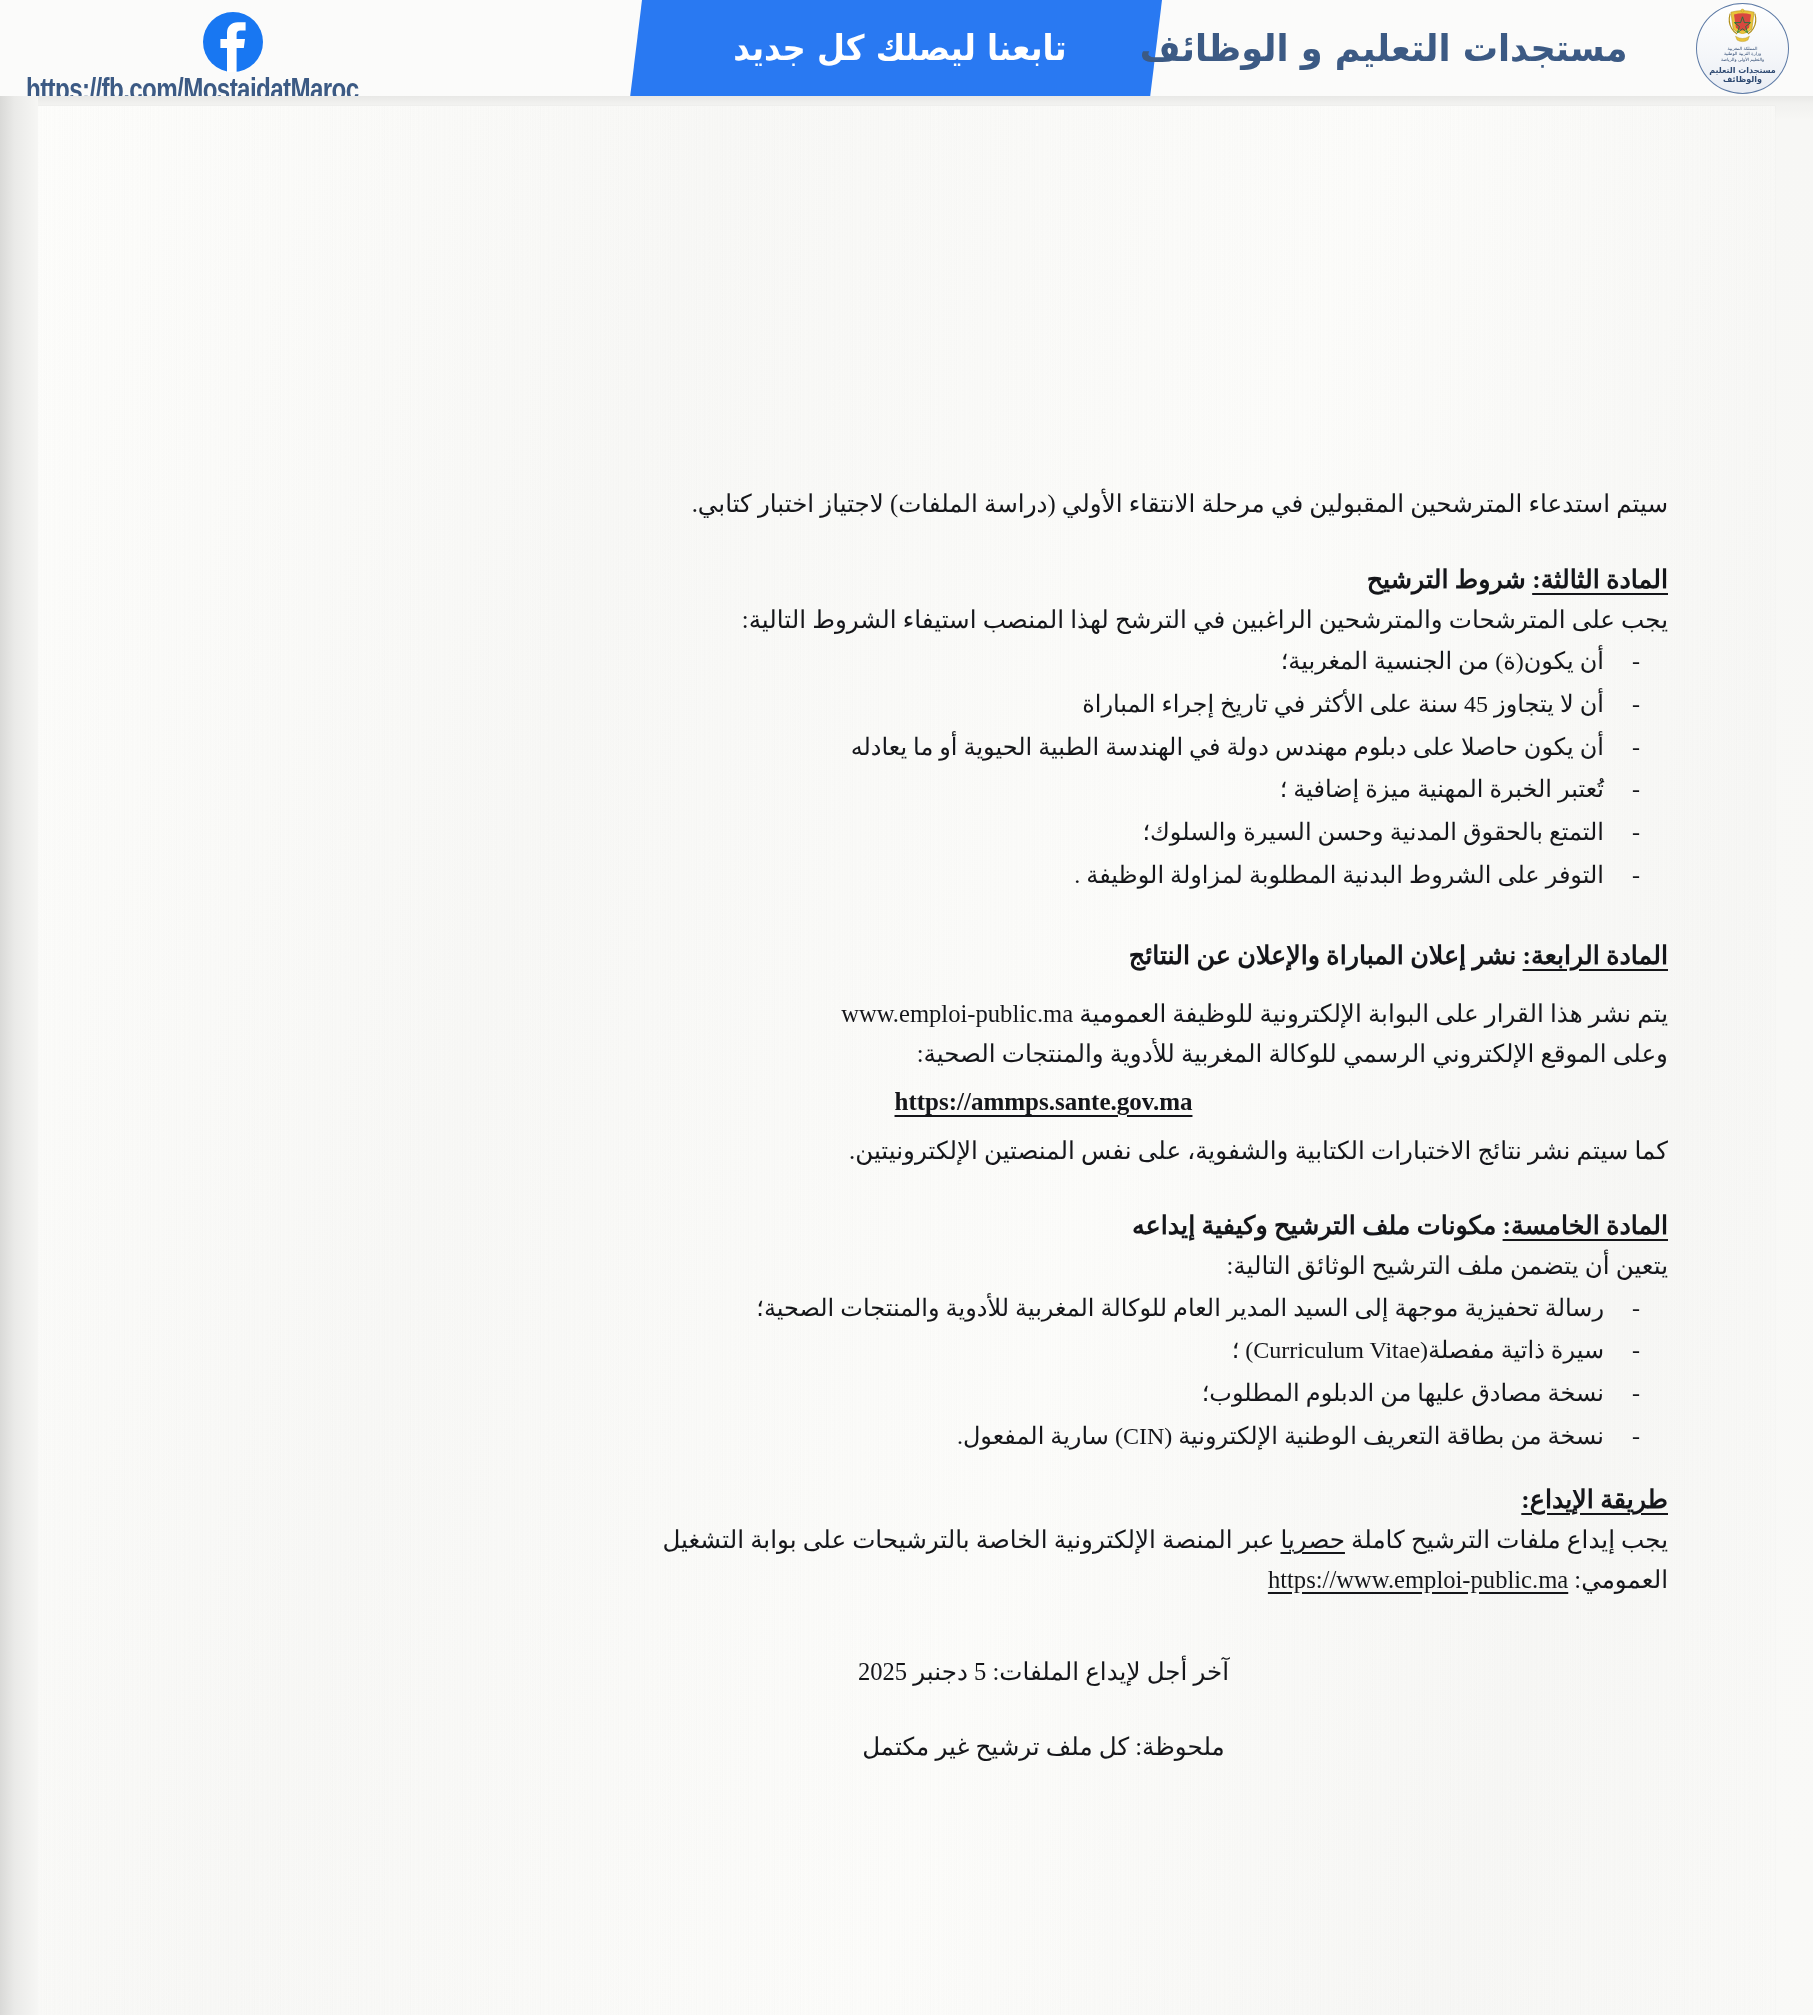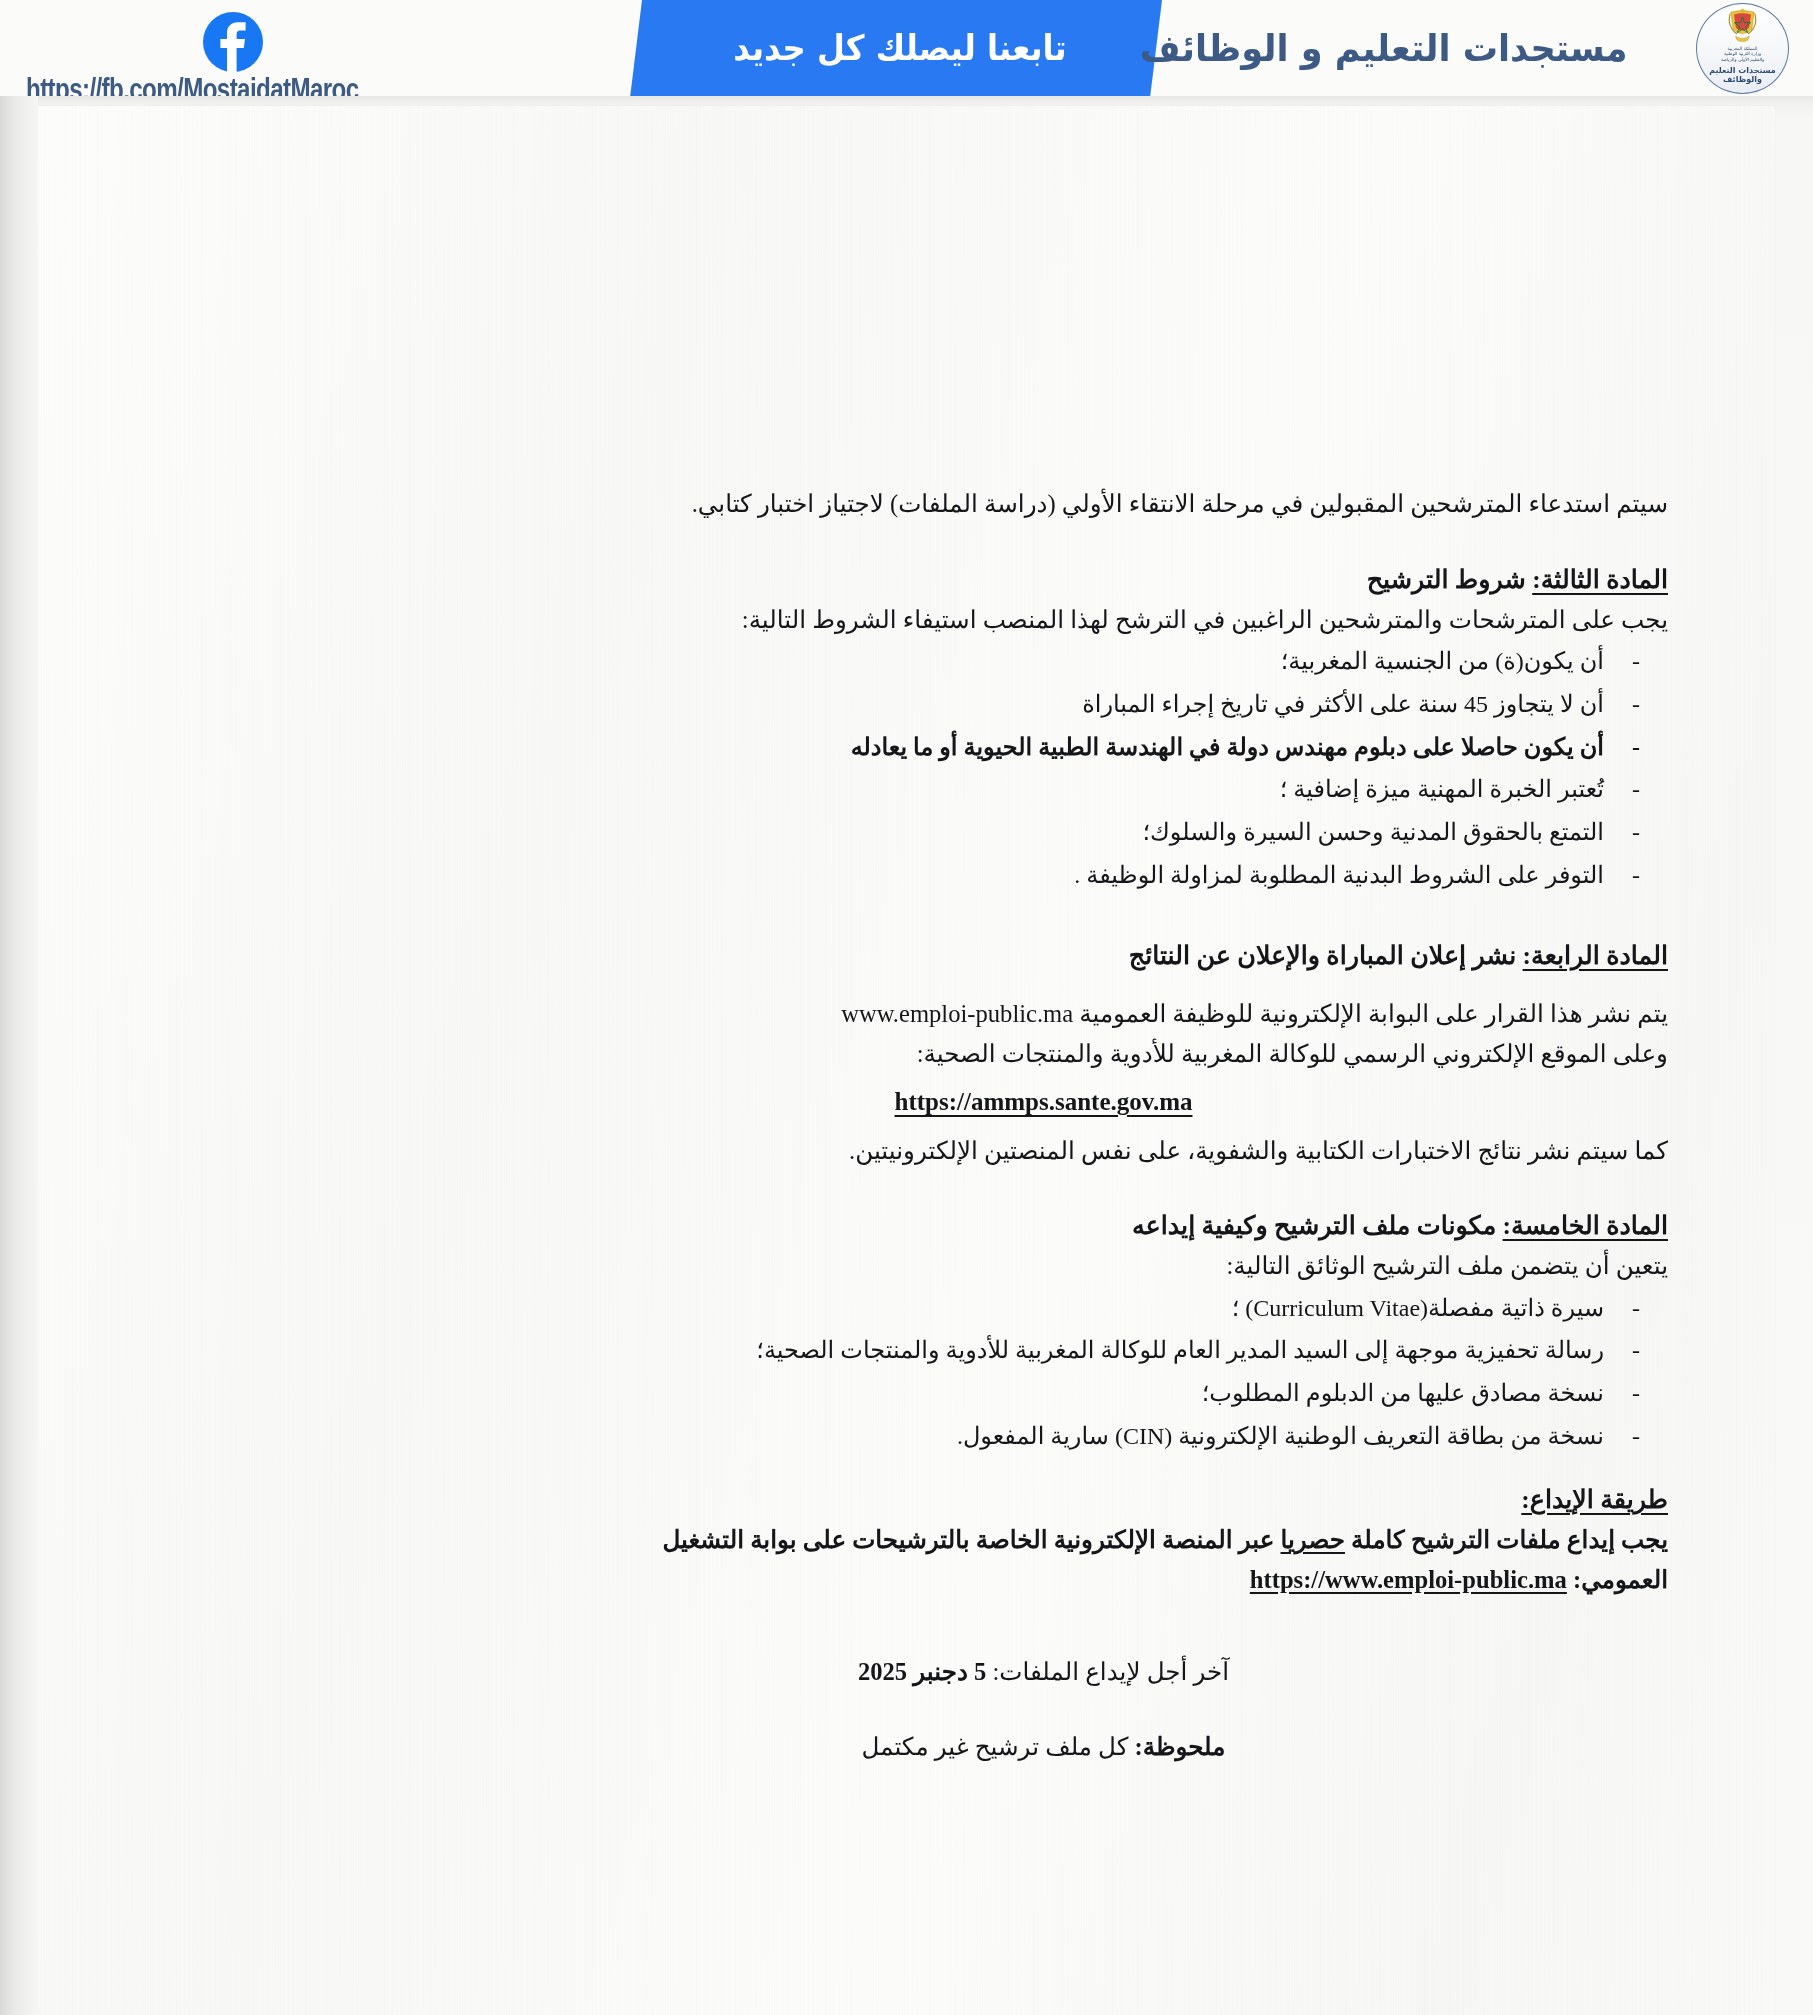--- a/index.html
+++ b/index.html
@@ -190,21 +190,21 @@
     direction: rtl;
     color: #15161a;
     font-family: "Liberation Serif", "DejaVu Serif", serif;
     font-size: 24.6px;
     line-height: 1.62;
   }
   .ln { margin: 0; }
   .center { text-align: center; }
   .right { text-align: right; }
   .justify { text-align: justify; }
-  .b { font-weight: 700; }
+  .b { font-weight: 400; }
   .u { text-decoration: underline; text-underline-offset: 4px; }
   .spacer-sm { height: 18.5px; }
   .spacer-md { height: 35px; }
   .spacer-lg { height: 52px; }
 
   .heading {
     text-align: right;
     font-weight: 700;
     font-size: 25.4px;
     margin: 0;
@@ -320,22 +320,22 @@
     <p class="ln right"><span>يتم نشر هذا القرار على البوابة الإلكترونية للوظيفة العمومية </span><span class="ltr">www.emploi-public.ma</span></p>
     <p class="ln right">وعلى الموقع الإلكتروني الرسمي للوكالة المغربية للأدوية والمنتجات الصحية:</p>
     <p class="url-line"><span class="lnk">https://ammps.sante.gov.ma</span></p>
     <p class="ln right">كما سيتم نشر نتائج الاختبارات الكتابية والشفوية، على نفس المنصتين الإلكترونيتين.</p>
 
     <div class="spacer-md"></div>
 
     <p class="heading"><span class="u">المادة الخامسة:</span><span> مكونات ملف الترشيح وكيفية إيداعه</span></p>
     <p class="ln right">يتعين أن يتضمن ملف الترشيح الوثائق التالية:</p>
     <ul class="dashlist">
+      <li>رسالة تحفيزية موجهة إلى السيد المدير العام للوكالة المغربية للأدوية والمنتجات الصحية؛</li>
       <li>سيرة ذاتية مفصلة(Curriculum Vitae) ؛</li>
-      <li>رسالة تحفيزية موجهة إلى السيد المدير العام للوكالة المغربية للأدوية والمنتجات الصحية؛</li>
       <li>نسخة مصادق عليها من الدبلوم المطلوب؛</li>
       <li>نسخة من بطاقة التعريف الوطنية الإلكترونية (CIN) سارية المفعول.</li>
     </ul>
 
     <div class="spacer-sm"></div>
 
     <p class="heading"><span class="u">طريقة الإيداع:</span></p>
     <p class="ln right b"><span>يجب إيداع ملفات الترشيح كاملة </span><span class="u">حصريا</span><span> عبر المنصة الإلكترونية الخاصة بالترشيحات على بوابة التشغيل</span></p>
     <p class="ln right b"><span>العمومي: </span><span class="ltr u">https://www.emploi-public.ma</span></p>
 

